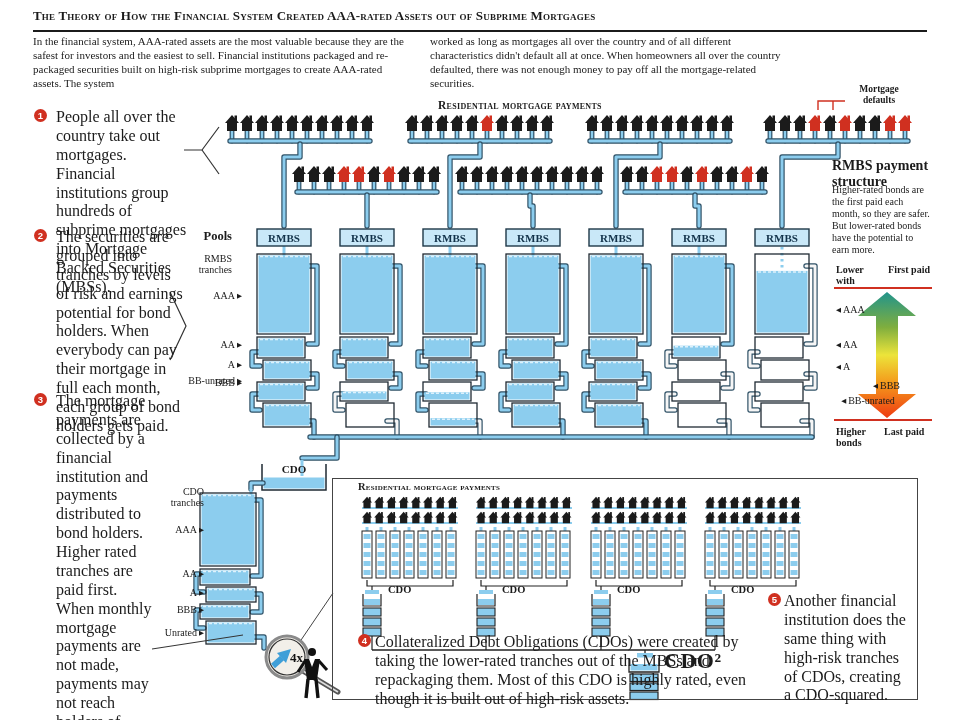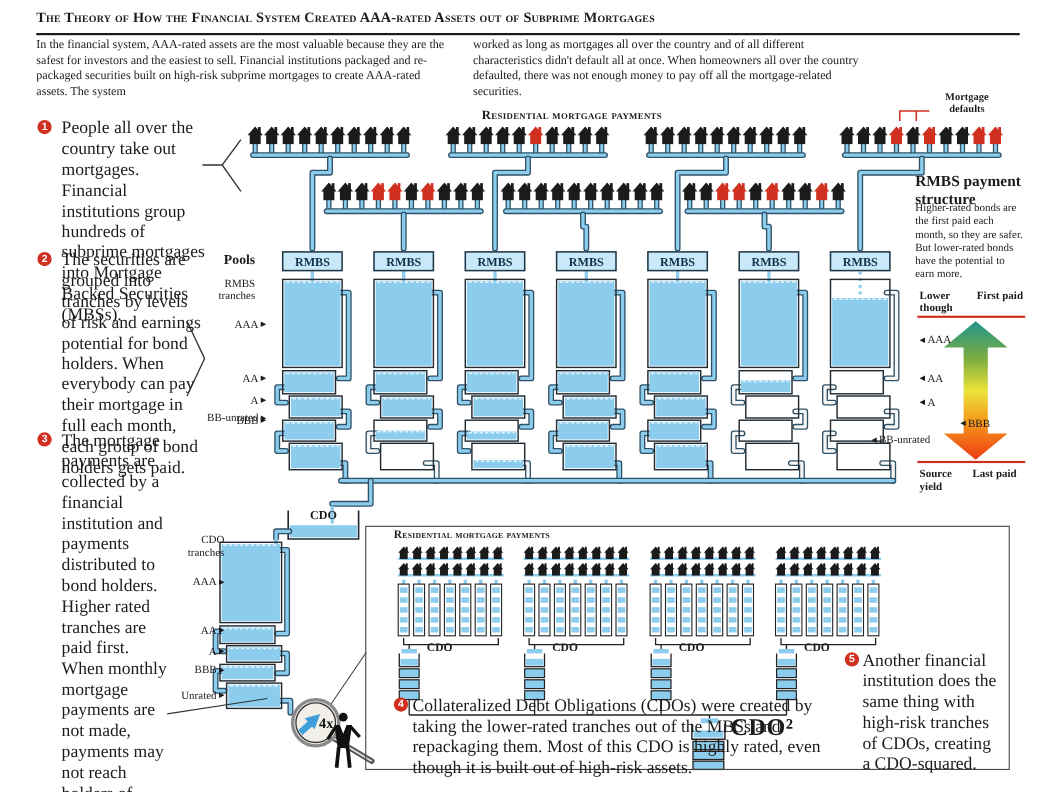--- a/index.html
+++ b/index.html
@@ -1389,25 +1389,25 @@
 
   <div class="t sc" style="left:438px;top:99px">Residential mortgage payments</div>
   <div class="t defaults" style="left:843px;top:84px;width:72px">Mortgage defaults</div>
 
   <div class="t pools" style="left:188px;top:229px;width:44px">Pools</div>
   <div class="t sidelab" style="left:182px;top:254px;width:50px">RMBS tranches</div>
 
   <div class="t ps-head" style="left:832px;top:158px;width:100px">RMBS payment structure</div>
   <div class="t ps-body" style="left:832px;top:184px;width:100px">Higher-rated bonds are the first paid each month, so they are safer. But lower-rated bonds have the potential to earn more.</div>
 
-  <div class="t yield" style="left:836px;top:264px;width:46px">Lower though</div>
+  <div class="t yield" style="left:836px;top:264px;width:46px">Lower with</div>
   <div class="t yield" style="left:884px;top:264px;width:46px;text-align:right">First paid</div>
   <div class="redline" style="left: 834px; top: 287px; width: 98px; background: rgb(208, 48, 32);"></div>
   <div class="redline" style="left: 834px; top: 419px; width: 98px; background: rgb(208, 48, 32);"></div>
-  <div class="t yield" style="left:836px;top:426px;width:50px">Source yield</div>
+  <div class="t yield" style="left:836px;top:426px;width:50px">Higher bonds</div>
   <div class="t yield" style="left:884px;top:426px;width:46px;text-align:left">Last paid</div>
 
   <div class="t sidelab" style="left:154px;top:487px;width:50px">CDO tranches</div>
   <div class="t cdolab" style="left:266px;top:463px;width:56px">CDO</div>
 
   <div class="insetbox" style="left:332px;top:478px;width:586px;height:222px"></div>
   <div class="t sc2" style="left:358px;top:481px">Residential mortgage payments</div>
 
   <span class="badge" style="left: 358px; top: 634px; background: rgb(208, 48, 32);">4</span>
   <div class="t step" style="left:375px;top:633px;width:372px">Collateralized Debt Obligations (CDOs) were created by taking the lower-rated tranches out of the MBSs and repackaging them. Most of this CDO is highly rated, even though it is built out of high-risk assets.</div>
@@ -1423,19 +1423,19 @@
     <div class="t minicdolab" style="left: 731px; top: 584px;">CDO</div>
     <div class="t lrow" style="left: 180px; top: 291px; width: 62px; text-align: right;"><span>AAA</span><span class="tri"> ▶</span></div>
     <div class="t lrow" style="left: 180px; top: 340px; width: 62px; text-align: right;"><span>AA</span><span class="tri"> ▶</span></div>
     <div class="t lrow" style="left: 180px; top: 360px; width: 62px; text-align: right;"><span>A</span><span class="tri"> ▶</span></div>
     <div class="t lrow" style="left: 180px; top: 378px; width: 62px; text-align: right;"><span>BBB</span><span class="tri"> ▶</span></div>
     <div class="t lrow" style="left: 180px; top: 376px; width: 62px; text-align: right;"><span>BB-unrated</span><span class="tri"> ▶</span></div>
     <div class="t lrow" style="left: 836px; top: 305px; width: 64px; text-align: left;"><span class="tri">◀ </span><span>AAA</span></div>
     <div class="t lrow" style="left: 836px; top: 340px; width: 64px; text-align: left;"><span class="tri">◀ </span><span>AA</span></div>
     <div class="t lrow" style="left: 836px; top: 362px; width: 64px; text-align: left;"><span class="tri">◀ </span><span>A</span></div>
     <div class="t lrow" style="left: 836px; top: 381px; width: 64px; text-align: right;"><span class="tri">◀ </span><span>BBB</span></div>
-    <div class="t lrow" style="left: 792px; top: 396px; width: 64px; text-align: left;"><span class="tri">◀ </span><span>BB-unrated</span></div>
+    <div class="t lrow" style="left: 836px; top: 396px; width: 64px; text-align: center;"><span class="tri">◀ </span><span>BB-unrated</span></div>
     <div class="t lrow" style="left: 142px; top: 525px; width: 62px; text-align: right;"><span>AAA</span><span class="tri"> ▶</span></div>
     <div class="t lrow" style="left: 142px; top: 569px; width: 62px; text-align: right;"><span>AA</span><span class="tri"> ▶</span></div>
     <div class="t lrow" style="left: 142px; top: 588px; width: 62px; text-align: right;"><span>A</span><span class="tri"> ▶</span></div>
     <div class="t lrow" style="left: 142px; top: 605px; width: 62px; text-align: right;"><span>BBB</span><span class="tri"> ▶</span></div>
     <div class="t lrow" style="left: 142px; top: 628px; width: 62px; text-align: right;"><span>Unrated</span><span class="tri"> ▶</span></div>
   </div>
 
 </body></html>

